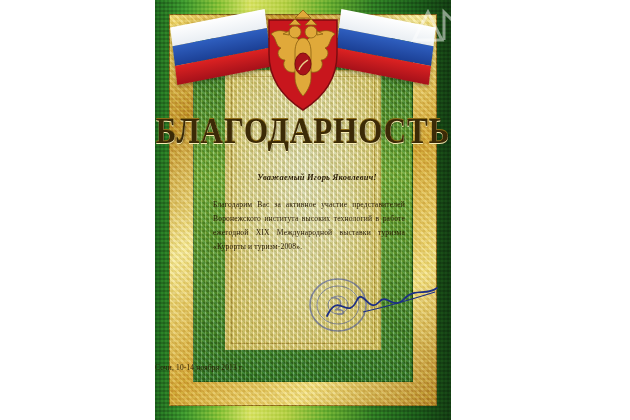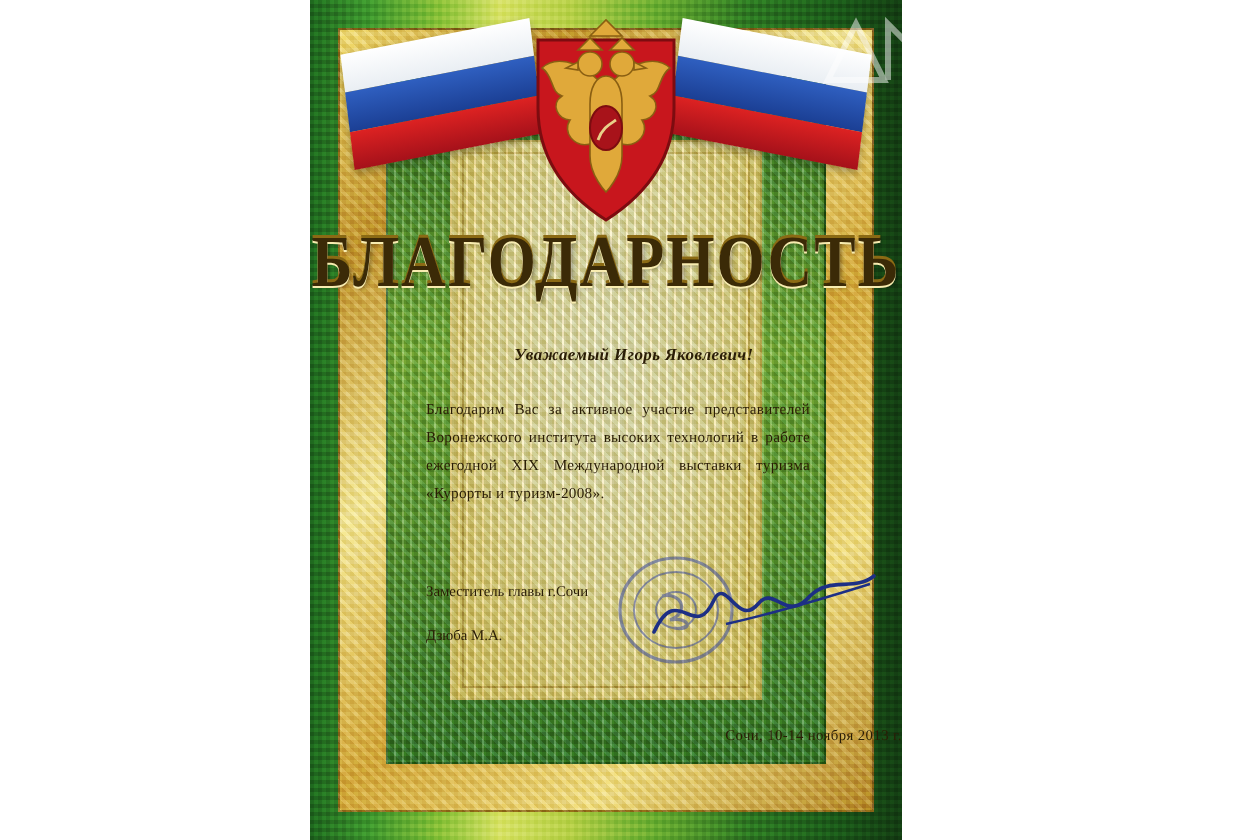--- a/index.html
+++ b/index.html
@@ -223,26 +223,25 @@
     width: 62px;
     height: 58px;
     z-index: 24;
     opacity: 0.55;
   }
 
   .footer-line {
     position: absolute;
     left: 0; right: 0;
     bottom: 48px;
-    text-align: right;
+    text-align: left;
     font-size: 7.4px;
     color: #2a1d06;
     z-index: 22;
     letter-spacing: 0.2px;
-    padding-left: 16px;
   }
 
   
   .watermark {
     position: absolute;
     right: 156px;
     top: 6px;
     width: 64px;
     height: 40px;
     z-index: 45;
@@ -338,24 +337,20 @@
       </svg>
     </div>
 
     <div class="signature">
       <svg viewBox="0 0 118 44" width="118" height="44">
         <path d="M4 34 C16 8 24 40 34 18 C40 6 46 32 56 20 C64 10 70 30 82 16 C92 6 104 14 114 6" fill="none" stroke="#1d2f85" stroke-width="1.8" stroke-linecap="round"></path>
         <path d="M40 30 C58 26 80 20 112 10" fill="none" stroke="#1d2f85" stroke-width="1.2"></path>
       </svg>
     </div>
 
-    <div class="sign-block">
-      <div>Заместитель главы г.Сочи</div>
-      <div class="sign-name">Дзюба М.А.</div>
-    </div>
 
     <div class="footer-line">Сочи, 10-14 ноября 2013 г.</div>
   </div>
 
   <div class="gutter left"></div>
   <div class="gutter right"></div>
 
   <div class="watermark">
     <svg viewBox="0 0 64 40" width="64" height="40">
       <path d="M4 34 L18 6 L32 34 Z" fill="none" stroke="#ffffff" stroke-width="3" opacity="0.8"></path>

